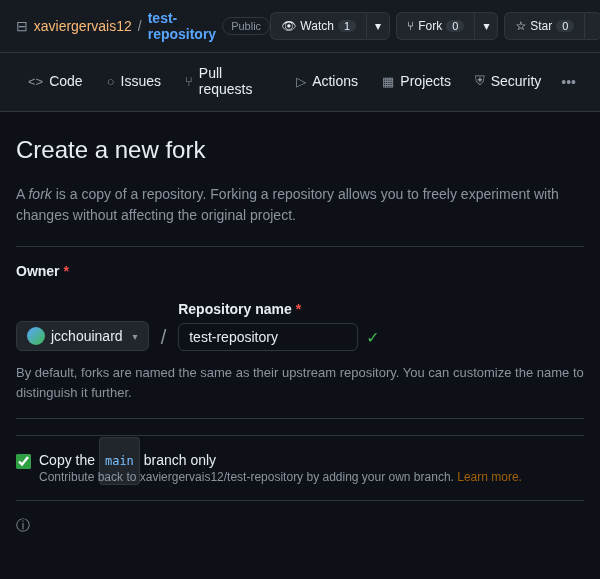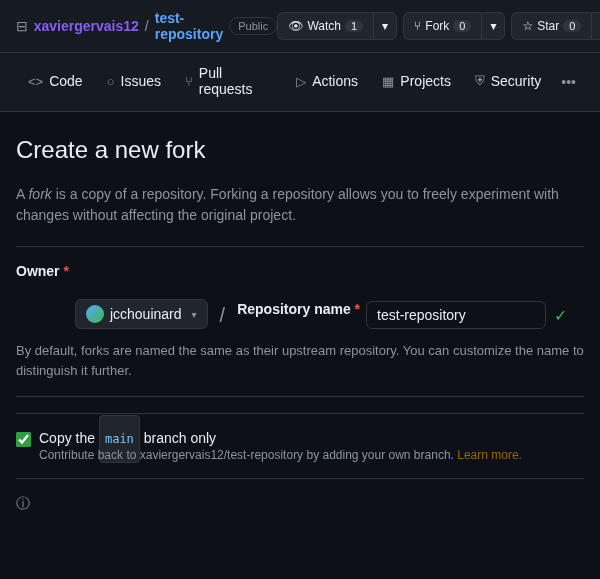--- a/index.html
+++ b/index.html
@@ -24,22 +24,22 @@
     .repo-title {
       display: flex;
       align-items: center;
       gap: 6px;
       font-size: 14px;
     }
     .repo-icon {
       color: #8b949e;
     }
     .repo-owner {
-      color: #8b5cf6;
-      font-weight: 700;
+      color: #fdba74;
+      font-weight: 400;
     }
     .repo-sep {
       color: #8b949e;
       font-weight: 300;
     }
     .repo-name {
       color: #58a6ff;
       font-weight: 600;
     }
     .public-badge {
@@ -158,21 +158,21 @@
 
     
     .form-row {
       display: flex;
       align-items: flex-end;
       gap: 8px;
       margin-bottom: 12px;
     }
     .form-group {
       display: flex;
-      flex-direction: row;
+      flex-direction: column;
       gap: 6px;
     }
     .form-label {
       font-size: 14px;
       font-weight: 600;
       color: #e6edf3;
     }
     .required-dot {
       color: #f85149;
     }

